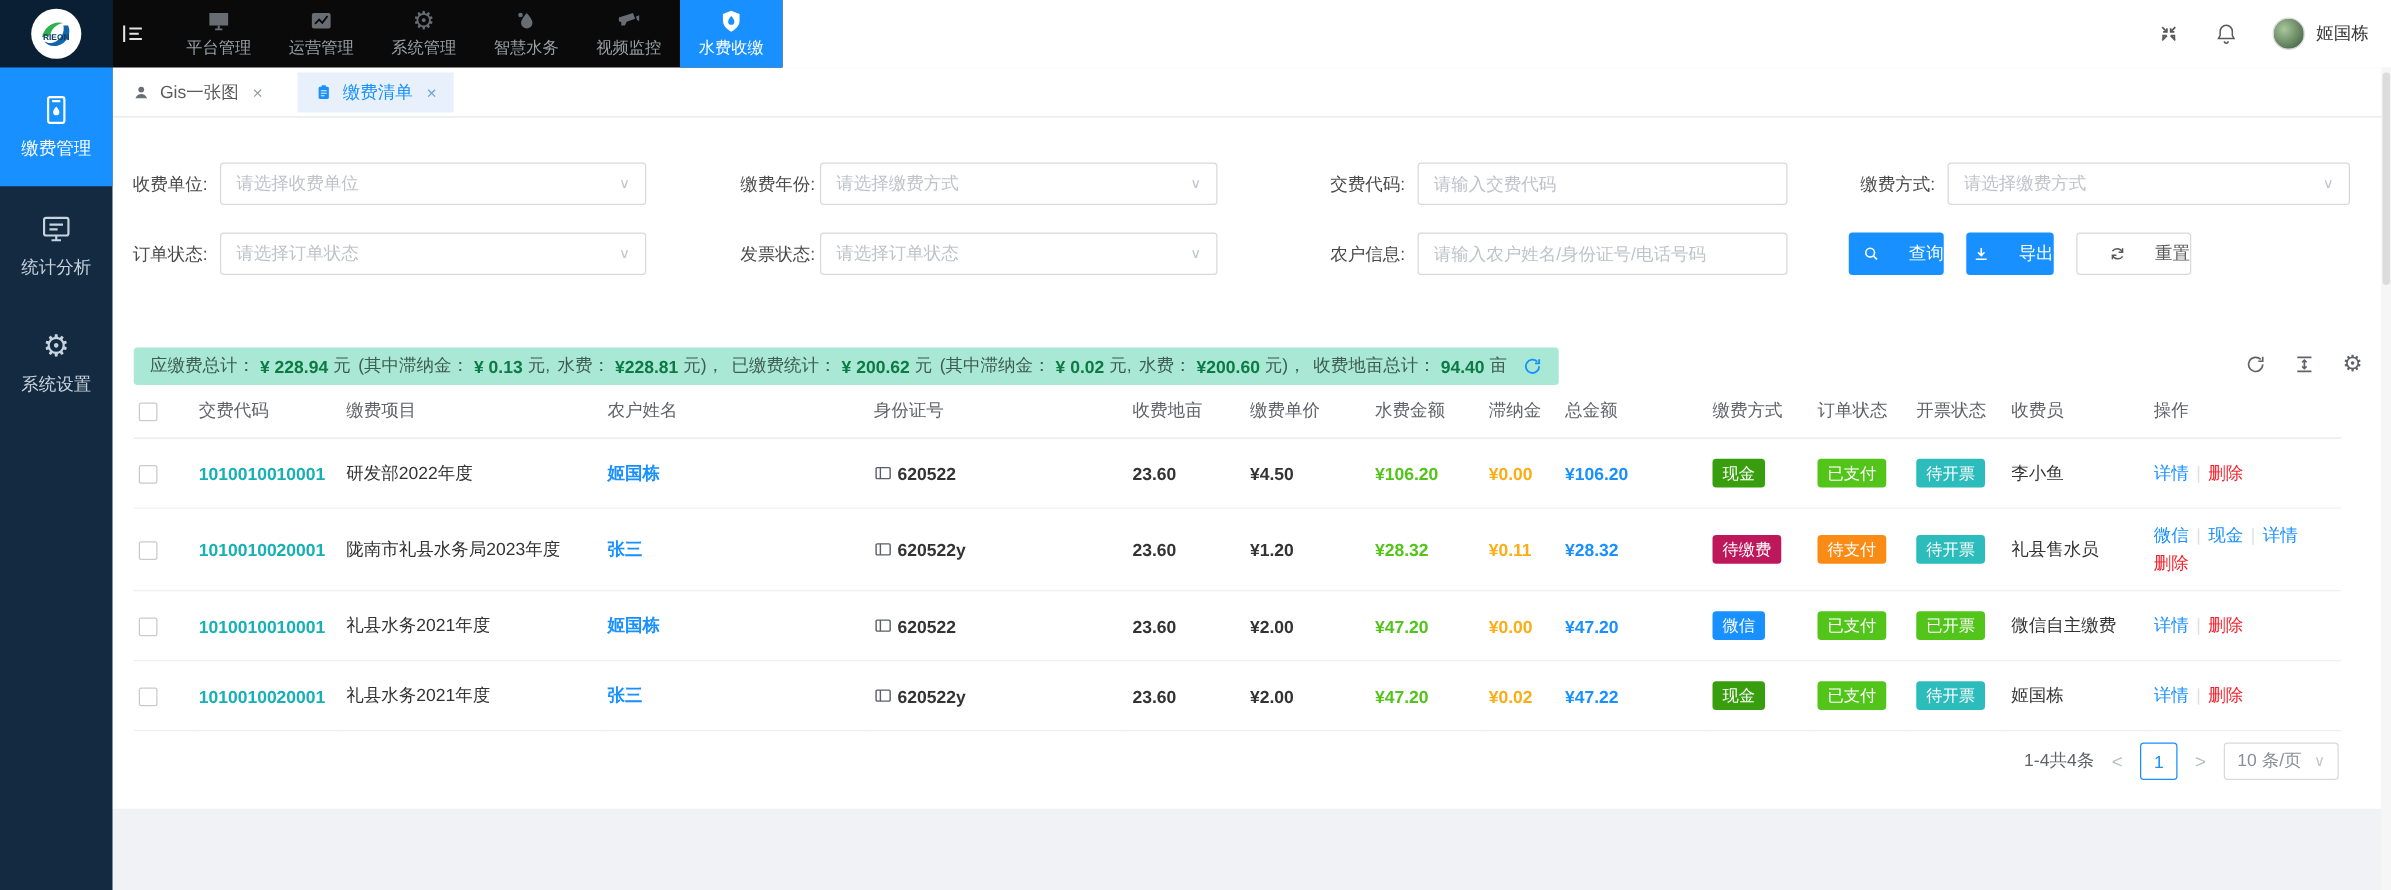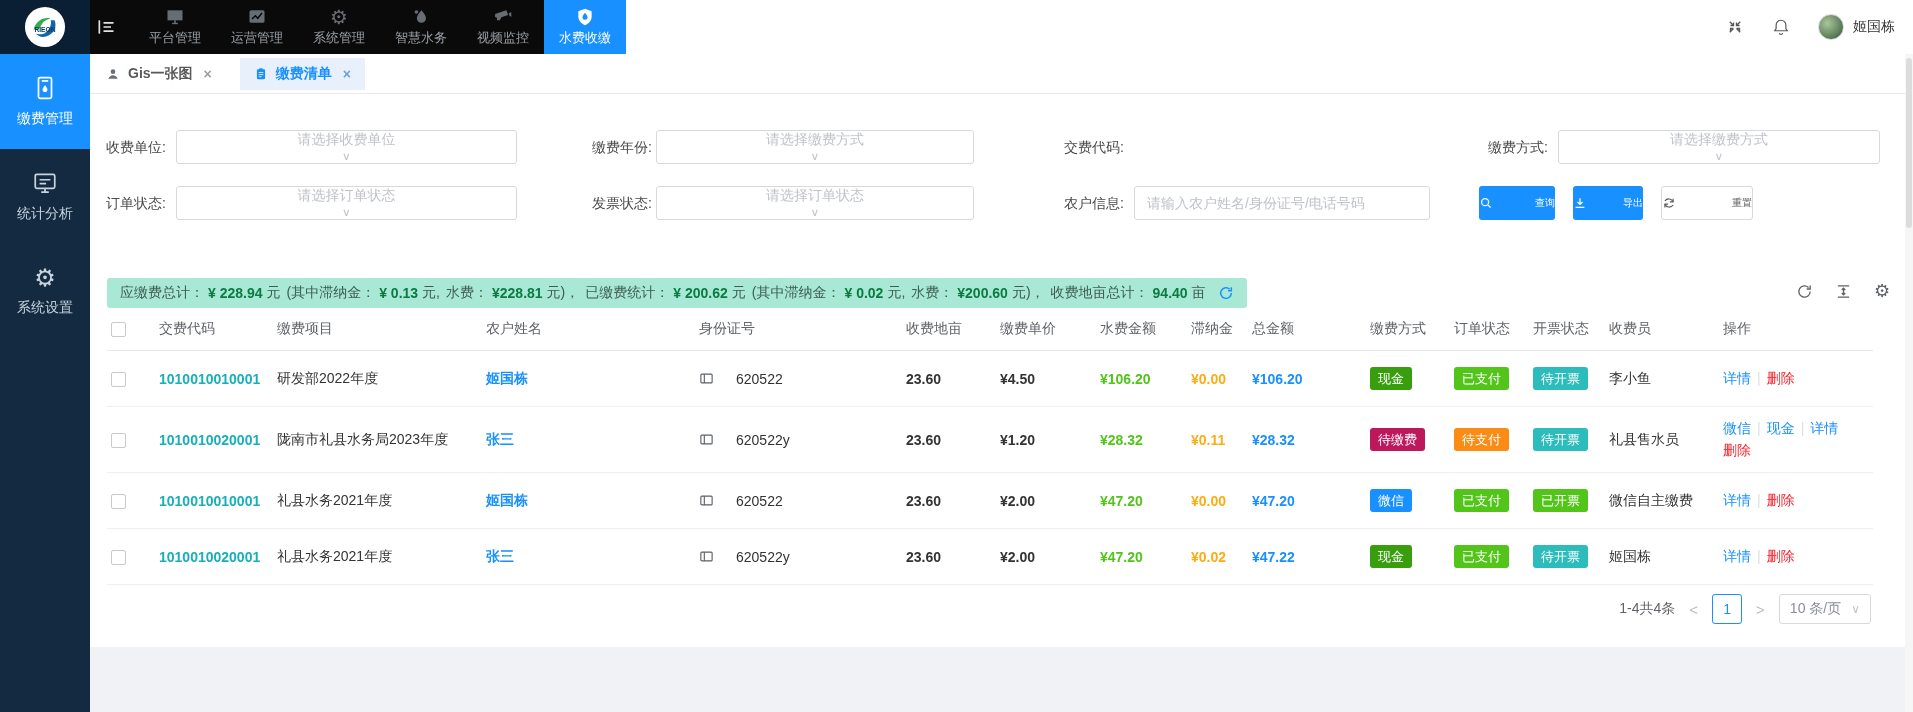--- a/index.html
+++ b/index.html
@@ -30,55 +30,55 @@
 .nav-item .lbl{font-size:13px;}
 .nav-item.active{background:var(--accent);color:#fff;}
 .nav-item.active .nicon{color:#fff;}
 .nav-item .glyph{font-size:20px;}
 .header-right{margin-left:auto;display:flex;align-items:center;gap:28px;padding-right:18px;color:#595959;}
 .user{display:flex;align-items:center;gap:9px;cursor:pointer;}
 .avatar{width:26px;height:26px;border-radius:50%;background:radial-gradient(circle at 35% 35%,#a9c79a,#51704f 75%);border:1px solid #d9d9d9;}
 .user .name{color:#333;}
 
 
-#tabbar{position:absolute;left:78px;top:54px;right:0;height:40px;background:#fff;border-bottom:1px solid #e8e8e8;display:flex;align-items:center;padding-left:14px;gap:14px;z-index:4;font-weight:bold;}
+#tabbar{position:absolute;left:78px;top:54px;right:0;height:40px;background:#fff;border-bottom:1px solid #e8e8e8;display:flex;align-items:center;padding-left:14px;gap:14px;z-index:4;}
 .tab{height:32px;display:flex;align-items:center;gap:8px;padding:0 14px;color:#595959;cursor:pointer;background:#fff;}
 .tab.active{background:#e8f1fb;color:var(--accent);}
 .tab .close{color:#9aa0a6;font-size:14px;margin-left:3px;cursor:pointer;}
 .tab.active .close{color:#6f9fd8;}
 
 
 #panel{position:absolute;left:78px;top:94px;width:1827px;height:553px;background:#fff;}
 .flabel{position:absolute;width:86px;text-align:right;line-height:34px;color:#4a4a4a;}
 .fctrl{position:absolute;height:34px;border:1px solid #d9d9d9;border-radius:3px;background:#fff;}
-.sel{display:flex;align-items:center;justify-content:space-between;padding:0 12px;cursor:pointer;flex-direction:column;}
+.sel{display:flex;align-items:center;justify-content:space-between;padding:0 12px;cursor:pointer;}
 .sel .ph{color:#bfc3c9;}
 .sel .chev{color:#c0c4cc;font-size:12px;transform:scaleY(.9);}
 input.fctrl{padding:0 12px;font:inherit;color:#333;}
 input.fctrl::placeholder{color:#bfc3c9;}
-.btn{position:absolute;height:34px;border-radius:3px;display:flex;align-items:center;justify-content:space-between;gap:23px;font-size:10px;cursor:pointer;border:none;font-family:inherit;}
+.btn{position:absolute;height:34px;border-radius:3px;display:flex;align-items:center;justify-content:flex-end;gap:23px;font-size:14px;cursor:pointer;border:none;font-family:inherit;}
 .btn-primary{background:var(--accent);color:#fff;}
 .btn-plain{background:#fff;border:1px solid #d9d9d9;color:#595959;}
 
 
 #summary{position:absolute;left:29px;top:184px;height:30px;background:var(--summary-bg);border-radius:3px;display:inline-flex;align-items:center;padding:0 13px;white-space:nowrap;color:#3e5c4f;}
 #summary .sv{color:var(--summary-value);font-weight:bold;margin:16px 4px;}
 #summary .su{margin-right:6px;}
 #summary .refresh{color:var(--accent);margin-left:6px;cursor:pointer;}
 #tools{position:absolute;left:1718px;top:188px;display:flex;gap:22px;color:#5f6368;align-items:center;}
 #tools > span{cursor:pointer;}
 
 
 #grid{position:absolute;left:29px;top:222px;width:1766px;border-collapse:collapse;table-layout:fixed;}
 #grid th{text-align:left;font-weight:normal;color:#5f6368;padding:4px 4px 12px;border-bottom:1px solid #e8e8e8;font-size:14px;}
 #grid td{padding:6px 4px;border-bottom:1px solid #eef0f2;vertical-align:middle;height:56px;font-size:14px;}
 .cb{width:15px;height:15px;border:1px solid #c8cace;border-radius:2px;display:inline-block;background:#fff;cursor:pointer;vertical-align:middle;}
 .code{color:var(--code-teal);font-weight:bold;cursor:pointer;}
 .farmer{color:var(--link-blue);font-weight:bold;cursor:pointer;}
-.idcell{font-weight:normal;display:flex;align-items:center;gap:22px;}
+.idcell{font-weight:bold;display:flex;align-items:center;gap:4px;}
 .numb{font-weight:bold;}
 .m-green{color:var(--money-green);font-weight:bold;}
 .m-orange{color:var(--money-orange);font-weight:bold;}
 .m-blue{color:var(--money-blue);font-weight:bold;}
 .badge{display:inline-block;color:#fff;font-size:13px;padding:5px 8px;border-radius:3px;line-height:1;}
 .op{color:var(--link-blue);cursor:pointer;text-decoration:none;}
 .op.danger{color:var(--danger-red);}
 .sep{color:#dde0e6;margin:0 6px;}
 
 
@@ -238,20 +238,21 @@
   <div class="fctrl sel" style="left:98px;top:36px;width:341px;">
     <span class="ph">请选择收费单位</span>
       <span class="chev">∨</span>
   </div>
   <span class="flabel" style="left:488px;top:36px;">缴费年份:</span>
   <div class="fctrl sel" style="left:578px;top:36px;width:318px;">
     <span class="ph">请选择缴费方式</span>
       <span class="chev">∨</span>
   </div>
   <span class="flabel" style="left:960px;top:36px;">交费代码:</span>
+  <input class="fctrl" style="left: 1056px; top: 36px; width: 296px;" placeholder="请输入交费代码">
   <span class="flabel" style="left:1384px;top:36px;">缴费方式:</span>
   <div class="fctrl sel" style="left:1480px;top:36px;width:322px;">
     <span class="ph">请选择缴费方式</span>
       <span class="chev">∨</span>
   </div>
 
   <span class="flabel" style="left:2px;top:92px;">订单状态:</span>
   <div class="fctrl sel" style="left:98px;top:92px;width:341px;">
     <span class="ph">请选择订单状态</span>
       <span class="chev">∨</span>

